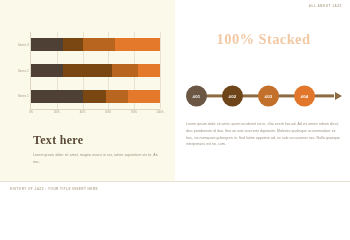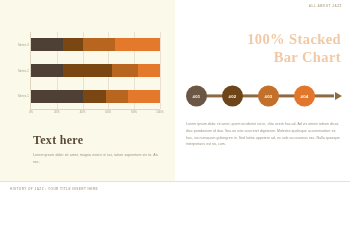--- a/index.html
+++ b/index.html
@@ -67,21 +67,21 @@
     letter-spacing:.3px; margin-bottom:4px;
   }
   #left-body{
     font-size:3.5px; line-height:2.1; color:#9b9versus;
     color:#9b9180; letter-spacing:.1px;
   }
 
   
   #title{
     position:absolute; left:186px; top:30px; width:155px;
-    text-align:right;
+    text-align:center;
     font-family:"Liberation Serif", serif;
     font-weight:700;
     font-size:14.5px;
     line-height:1.25;
     color:#f2c9a4;
     letter-spacing:.4px;
   }
 
   
   #steps{
@@ -168,21 +168,20 @@
     </div>
 </div>
 
 <div id="left-text">
   <div id="left-heading">Text here</div>
   <div id="left-body">Lorem ipsum dolor sit amet, magna exerci ei ius, tation sapientem vis te. An nec.</div>
 </div>
 
 <div id="title">
   <span>100% Stacked</span><br>
-  <span>Bar Chart</span>
 </div>
 
 <div id="steps">
   <div id="steps-line"></div>
   <div id="steps-arrowhead"></div>
 <div class="step-circle" style="background: rgb(107, 87, 68); left: 0px;">#01</div>
     <div class="step-circle" style="background: rgb(110, 69, 25); left: 36px;">#02</div>
     <div class="step-circle" style="background: rgb(195, 112, 42); left: 72px;">#03</div>
     <div class="step-circle" style="background: rgb(226, 118, 42); left: 108px;">#04</div>
   </div>

